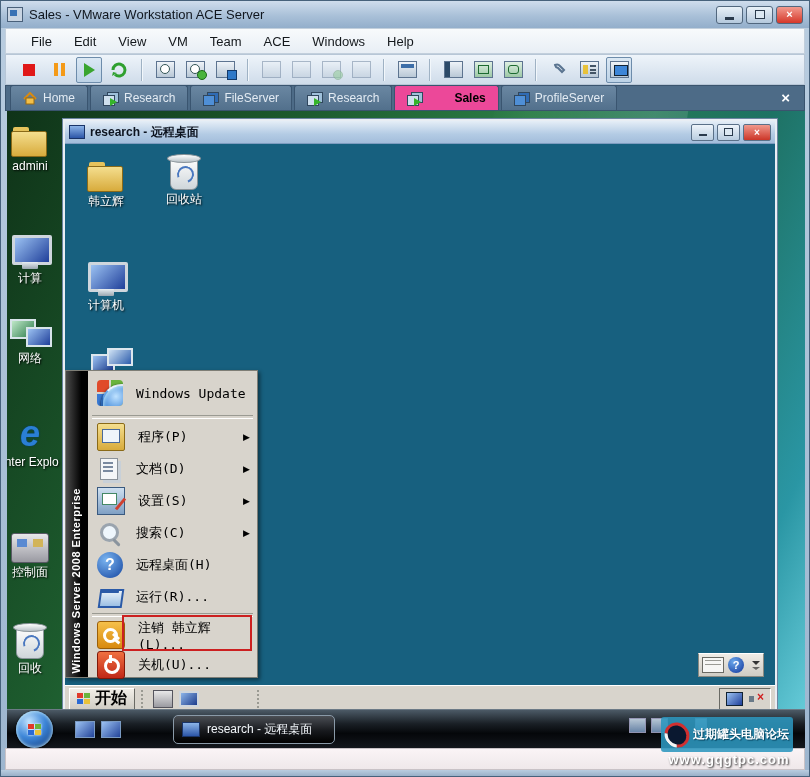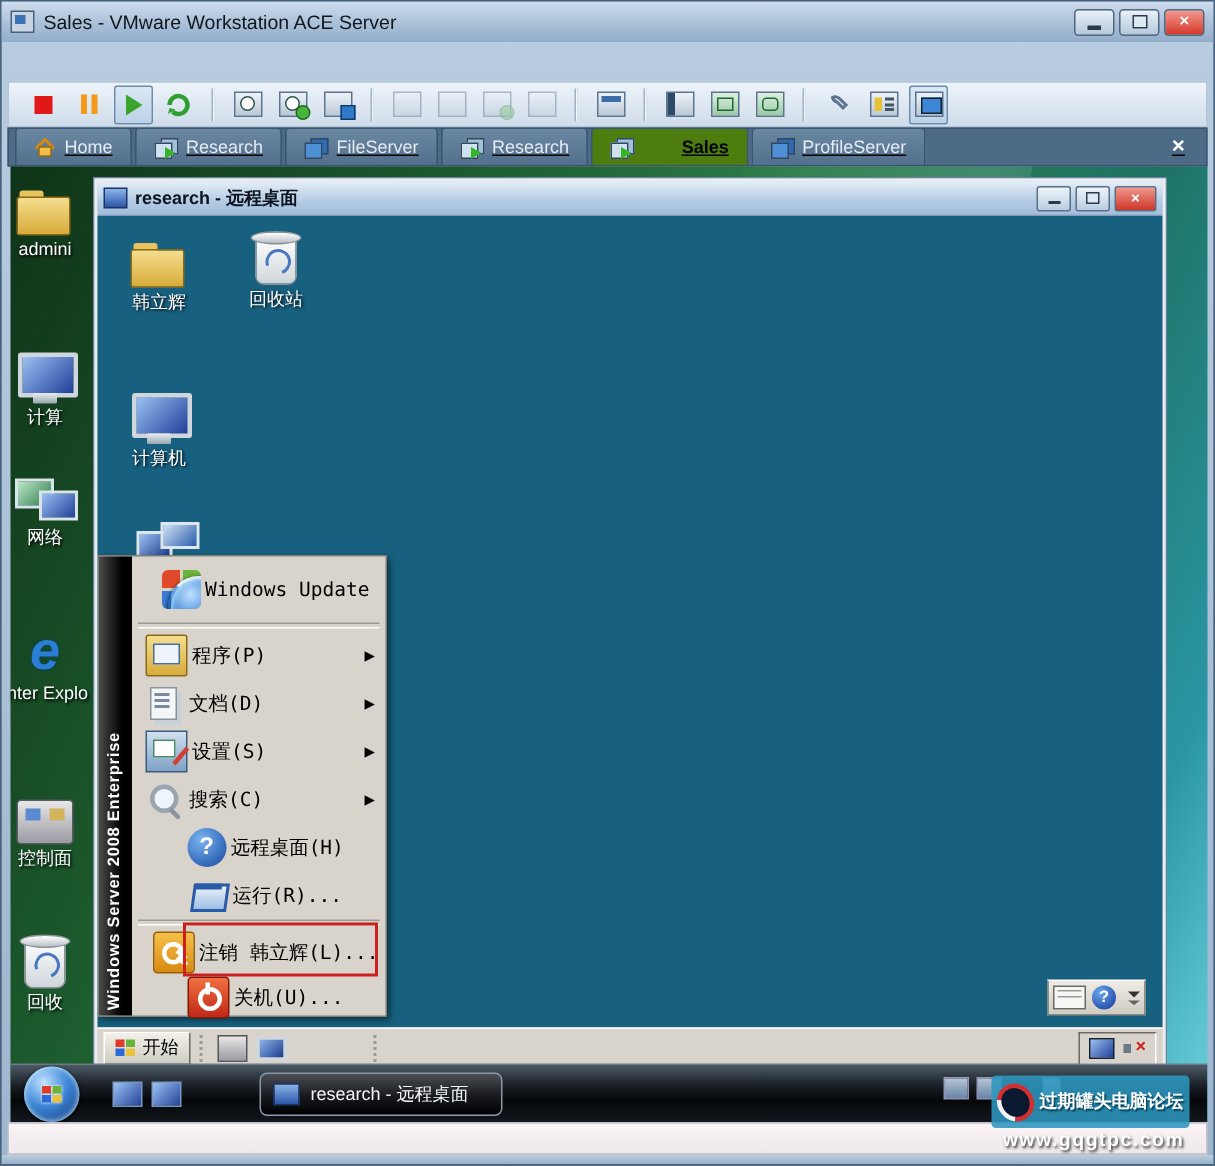--- a/index.html
+++ b/index.html
@@ -30,23 +30,23 @@
   .tri-play{width:0;height:0;border-left:11px solid #39a52f;border-top:7px solid transparent;border-bottom:7px solid transparent;}
   .tile{width:17px;height:15px;background:linear-gradient(#eef3f8,#b9c8d6);border:1px solid #5d7490;position:relative;}
   .tile.dim{opacity:.45;}
   .tile .dotg{position:absolute;right:-3px;bottom:-3px;width:8px;height:8px;border-radius:50%;background:#49b43c;border:1px solid #1d6a18;}
   .tile .dotb{position:absolute;right:-3px;bottom:-3px;width:8px;height:8px;background:#2f79c8;border:1px solid #143a6a;}
   .tile .clk{position:absolute;left:3px;top:2px;width:8px;height:8px;border-radius:50%;border:1px solid #355;background:#fff;}
   .tile .scr{position:absolute;left:2px;top:2px;right:2px;height:4px;background:#3d6ea8;}
   .tile.green{background:linear-gradient(#dff0e2,#9cc8a6);}
   .tile.green .fsq{position:absolute;inset:3px;border:1px solid #1c6a30;}
 
-  .tabbar{left:4px;top:84px;right:4px;height:26px;background:linear-gradient(#5c7purple,#4d6b87);background:#4d6b87;border:1px solid #3a546e;box-sizing:border-box;display:flex;align-items:flex-end;padding:2px 4px 0 4px;gap:2px;text-decoration:underline;}
+  .tabbar{left:4px;top:84px;right:4px;height:26px;background:linear-gradient(#5c7purple,#4d6b87);background:#4d6b87;border:1px solid #3a546e;box-sizing:border-box;display:flex;align-items:flex-end;padding:2px 4px 0 4px;gap:2px;}
   .tab{height:24px;display:flex;align-items:center;gap:6px;padding:0 12px;background:linear-gradient(#6a87a2,#52708c);border:1px solid #3a5570;border-bottom:none;border-radius:3px 3px 0 0;color:#e3ebf3;font-size:12px;white-space:nowrap;}
-  .tab.active{background:#4d7c0f;color:#000;font-weight:bold;gap:32px;}
+  .tab.active{background:#ec4899;color:#000;font-weight:bold;gap:32px;}
   .tab-x{margin-left:auto;color:#fff;font-size:15px;font-weight:bold;padding:0 10px 4px 0;align-self:center;}
   .vmic{position:relative;width:15px;height:13px;}
   .vmic .b1{position:absolute;left:0;top:3px;width:10px;height:9px;background:#cfe0ee;border:1px solid #30475e;}
   .vmic .b2{position:absolute;left:4px;top:0;width:10px;height:9px;background:#9fc0da;border:1px solid #30475e;}
   .vmic.blue .b1{background:#4f8fd6;}
   .vmic.blue .b2{background:#2f6bb4;}
   .vmic .pg{position:absolute;left:7px;top:6px;width:0;height:0;border-left:7px solid #35b52a;border-top:4px solid transparent;border-bottom:4px solid transparent;}
 
   
   .console{left:6px;top:110px;width:798px;height:637px;overflow:hidden;background:linear-gradient(115deg,#0f3318 0%,#1d5c2e 28%,#2b7d47 48%,#1e7264 70%,#2a96a4 88%,#6ed2e0 100%);}
@@ -82,21 +82,21 @@
   .rdp-btn{width:21px;height:15px;border:1px solid #5a7088;border-radius:2px;background:linear-gradient(#eef4fa,#b9cde0);display:flex;align-items:center;justify-content:center;color:#1c2836;font-size:10px;}
   .rdp-btn.close{background:linear-gradient(#f0988c,#cc3628);color:#fff;font-weight:bold;width:26px;}
   .rdp-desk{left:0;top:23px;right:0;bottom:26px;background:#17607f;overflow:hidden;}
   .rdp-desk .dicon{color:#fff;}
 
   
   .smenu{left:0;top:226px;width:193px;height:308px;background:#d8d4cc;border:1px solid #7e7e76;box-shadow:2px 2px 4px rgba(0,0,0,.45);box-sizing:border-box;}
   .band{position:absolute;left:0;top:0;bottom:0;width:22px;background:linear-gradient(90deg,#4a4a4a,#000 70%);overflow:hidden;}
   .band span{position:absolute;left:4px;bottom:4px;writing-mode:vertical-rl;transform:rotate(180deg);color:#fff;font-size:11px;font-weight:bold;white-space:nowrap;letter-spacing:.5px;}
   .sm-items{position:absolute;left:22px;top:0;right:0;bottom:0;}
-  .sm-row{position:absolute;left:0;right:0;height:32px;display:flex;align-items:center;padding-left:9px;box-sizing:border-box;gap:3px;justify-content:center;}
+  .sm-row{position:absolute;left:0;right:0;height:32px;display:flex;align-items:center;padding-left:9px;box-sizing:border-box;gap:13px;}
   .sm-row .lbl{font-size:13px;color:#000;font-family:"DejaVu Sans Mono","Liberation Mono",monospace;}
   .sm-row .arr{margin-left:auto;margin-right:7px;font-size:9px;color:#000;}
   .sm-sep{position:absolute;left:4px;right:4px;height:2px;border-top:1px solid #9a9a92;border-bottom:1px solid #fff;}
   .smi{width:26px;height:26px;flex:0 0 26px;position:relative;}
   .smi-wu{border-radius:4px;overflow:hidden;}
   .smi-wu i{position:absolute;width:12px;height:12px;}
   .smi-wu .q1{left:0;top:0;background:#e04a2a;}
   .smi-wu .q2{right:0;top:0;background:#6ab43c;}
   .smi-wu .q3{left:0;bottom:0;background:#3a7ad4;}
   .smi-wu .q4{right:0;bottom:0;background:#e8c23a;}
@@ -126,21 +126,21 @@
   
   .langbar{left:633px;top:509px;width:66px;height:24px;background:linear-gradient(#efece6,#cfccc4);border:1px solid #8a8a82;border-top-color:#fff;display:flex;align-items:center;gap:4px;padding:0 3px;box-sizing:border-box;}
   .kb{width:20px;height:14px;background:#f6f6f4;border:1px solid #6a6a64;position:relative;}
   .kb:before{content:"";position:absolute;left:2px;top:2px;right:2px;height:3px;border-top:1px solid #9a9a94;border-bottom:1px solid #9a9a94;}
   .lb-help{width:16px;height:16px;border-radius:50%;background:radial-gradient(circle at 35% 30%,#6aa8ec,#10349a);color:#fff;font-size:11px;font-weight:bold;display:flex;align-items:center;justify-content:center;}
   .lb-opt{margin-left:auto;display:flex;flex-direction:column;gap:2px;align-items:center;}
   .lb-opt i{width:0;height:0;border-left:4px solid transparent;border-right:4px solid transparent;border-top:4px solid #333;}
 
   
   .rdp-task{left:0;right:0;bottom:0;height:26px;background:#d8d4cc;border-top:1px solid #fff;display:flex;align-items:center;padding:0 4px;box-sizing:border-box;gap:6px;}
-  .startbtn{height:20px;display:flex;align-items:center;gap:4px;padding:0 7px;background:linear-gradient(#f2efe8,#cfccc4);border:1px solid;border-color:#fff #6a6a64 #6a6a64 #fff;font-size:12px;font-weight:normal;}
+  .startbtn{height:20px;display:flex;align-items:center;gap:4px;padding:0 7px;background:linear-gradient(#f2efe8,#cfccc4);border:1px solid;border-color:#fff #6a6a64 #6a6a64 #fff;font-size:16px;font-weight:bold;}
   .flag{width:14px;height:12px;display:grid;grid-template-columns:6px 6px;grid-template-rows:5px 5px;gap:1px;}
   .flag i{display:block;}
   .flag .f1{background:#e03a2a;}.flag .f2{background:#6ab43c;}.flag .f3{background:#2a6ad4;}.flag .f4{background:#e8c23a;}
   .qsep{width:4px;height:18px;border-left:2px dotted #9a9a92;}
   .ql-ic{width:18px;height:16px;}
   .ql-srv{background:linear-gradient(#e8e8e8,#9a9aa0);border:1px solid #55555e;}
   .ql-mon{background:linear-gradient(135deg,#8cb4e8,#1c3c8c);border:2px solid #cfd6dd;width:16px;height:12px;}
   .tray{margin-left:auto;height:20px;display:flex;align-items:center;gap:5px;padding:0 6px;border:1px solid;border-color:#6a6a64 #fff #fff #6a6a64;}
   .tr-net{width:15px;height:12px;background:linear-gradient(135deg,#9cc2f2,#1f3f9a);border:1px solid #123;}
   .tr-snd{position:relative;width:16px;height:14px;}
@@ -183,20 +183,30 @@
         </span>
       <span class="wbtn">
           <span class="g-rest"></span>
         </span>
       <span class="wbtn close">
           <span>×</span>
         </span>
     </span>
   </div>
 
+  <div class="abs menubar">
+    <span class="mi">File</span>
+    <span class="mi">Edit</span>
+    <span class="mi">View</span>
+    <span class="mi">VM</span>
+    <span class="mi">Team</span>
+    <span class="mi">ACE</span>
+    <span class="mi">Windows</span>
+    <span class="mi">Help</span>
+  </div>
 
   <div class="abs toolbar">
     <span class="tbi">
         <span class="sq-stop"></span>
       </span>
     <span class="tbi">
         <span class="sq-pause">
           <i></i>
           <i></i>
         </span>

